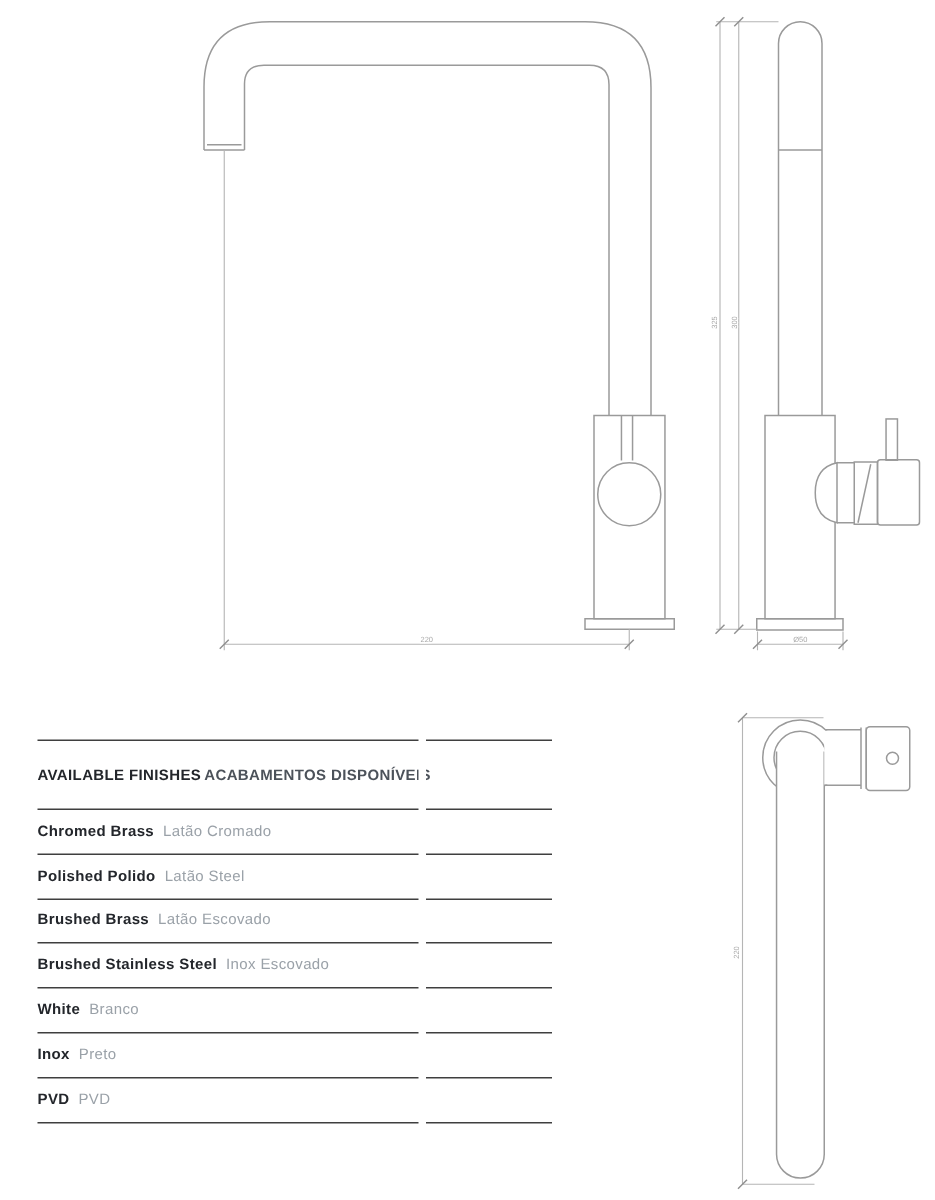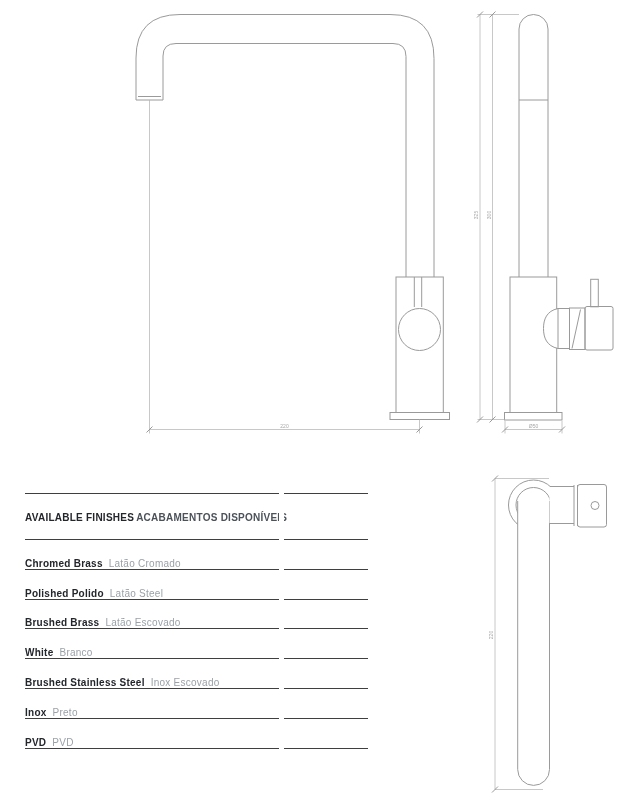--- a/index.html
+++ b/index.html
@@ -24,21 +24,21 @@
   .finishes{
     position:absolute;left:25px;top:493px;width:343px;
     border-top:1.4px solid #3f3f3f;
   }
   .t-header{
     height:44px;border-bottom:1.4px solid #3f3f3f;
     display:flex;align-items:center;gap:2px;padding-top:1px;
   }
   .t-row{
     height:28.8px;border-bottom:1.4px solid #3f3f3f;
-    display:flex;align-items:flex-end;gap:6px;
+    display:flex;align-items:center;gap:6px;
   }
   .en{font-size:10px;font-weight:700;color:#23262b;letter-spacing:.25px;white-space:pre;}
   .pt{font-size:10px;color:#9aa1a8;letter-spacing:.25px;white-space:pre;}
   .t-header .pt{color:#4c525a;font-weight:600;}
   .t-gap{
     position:absolute;left:254px;top:-3px;width:5px;height:262px;
     background:#ffffff;z-index:2;
   }
 </style>
 </head>
@@ -143,26 +143,26 @@
     </div>
     <div class="t-row">
       <span class="en">Polished Polido</span>
       <span class="pt">Latão Steel</span>
     </div>
     <div class="t-row">
       <span class="en">Brushed Brass</span>
       <span class="pt">Latão Escovado</span>
     </div>
     <div class="t-row">
+      <span class="en">Brushed Stainless Steel</span>
+      <span class="pt">Inox Escovado</span>
+    </div>
+    <div class="t-row">
       <span class="en">White</span>
       <span class="pt">Branco</span>
-    </div>
-    <div class="t-row">
-      <span class="en">Brushed Stainless Steel</span>
-      <span class="pt">Inox Escovado</span>
     </div>
     <div class="t-row">
       <span class="en">Inox</span>
       <span class="pt">Preto</span>
     </div>
     <div class="t-row">
       <span class="en">PVD</span>
       <span class="pt">PVD</span>
     </div>
   </div>

